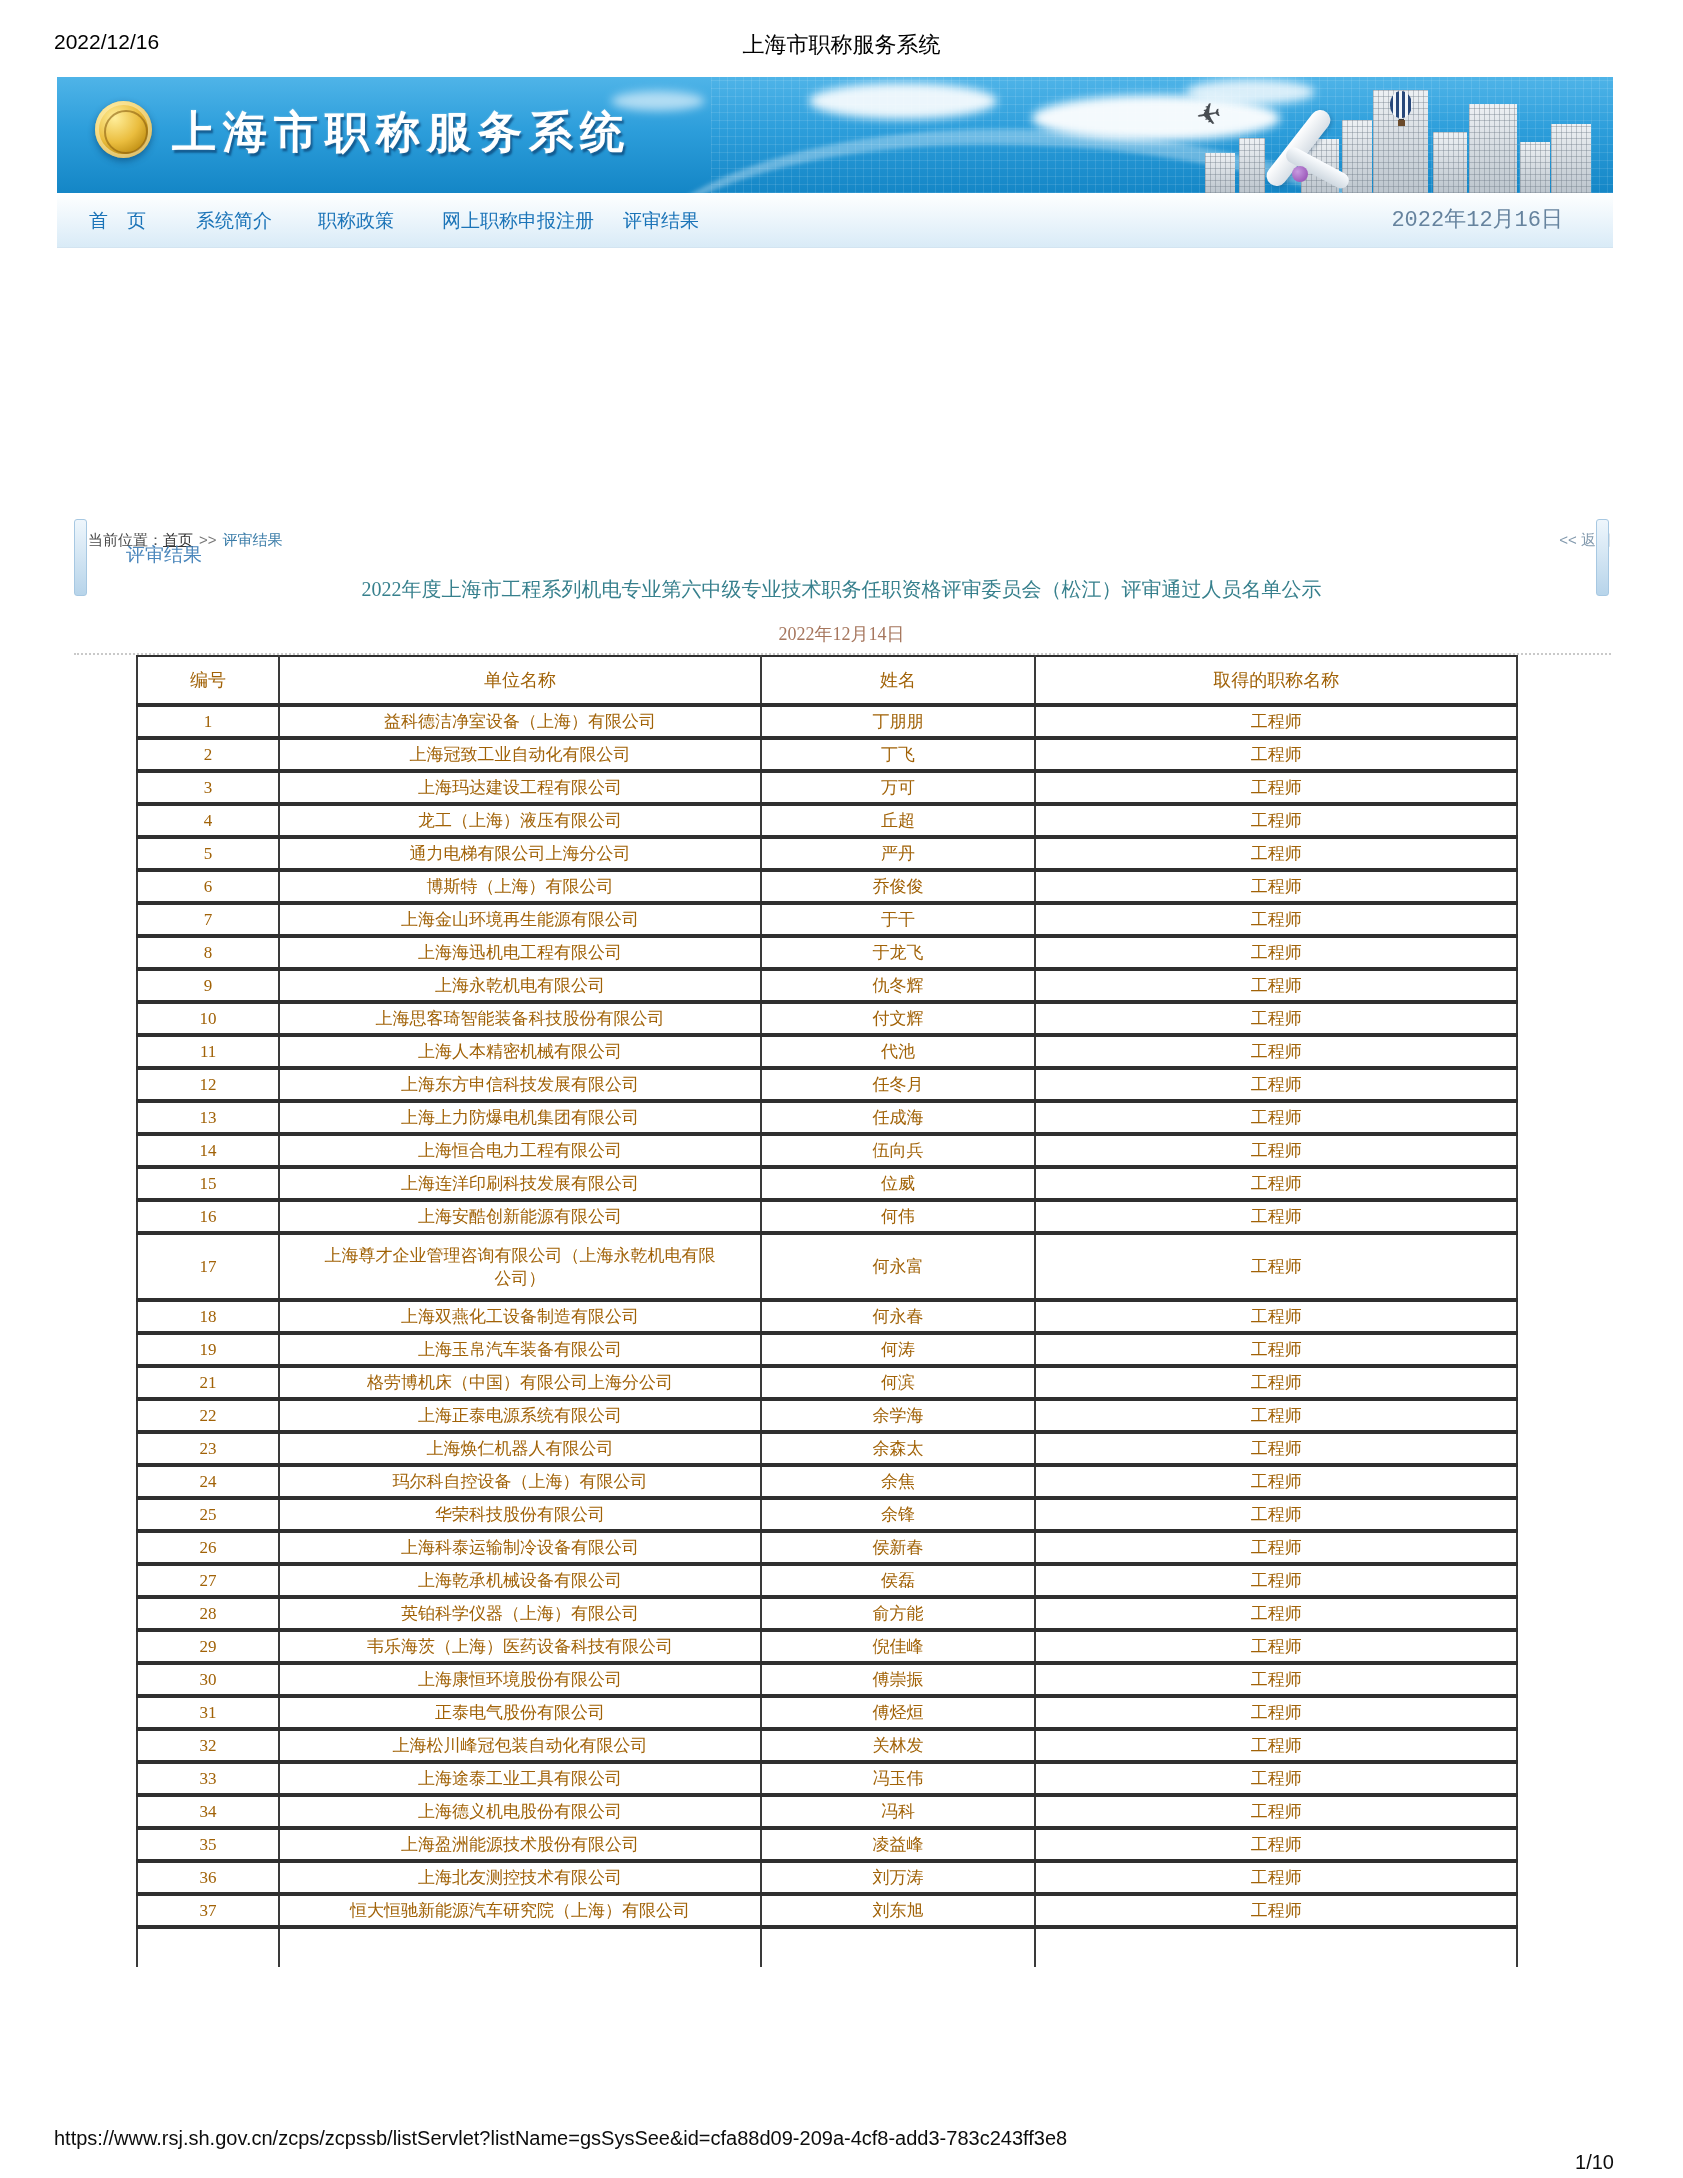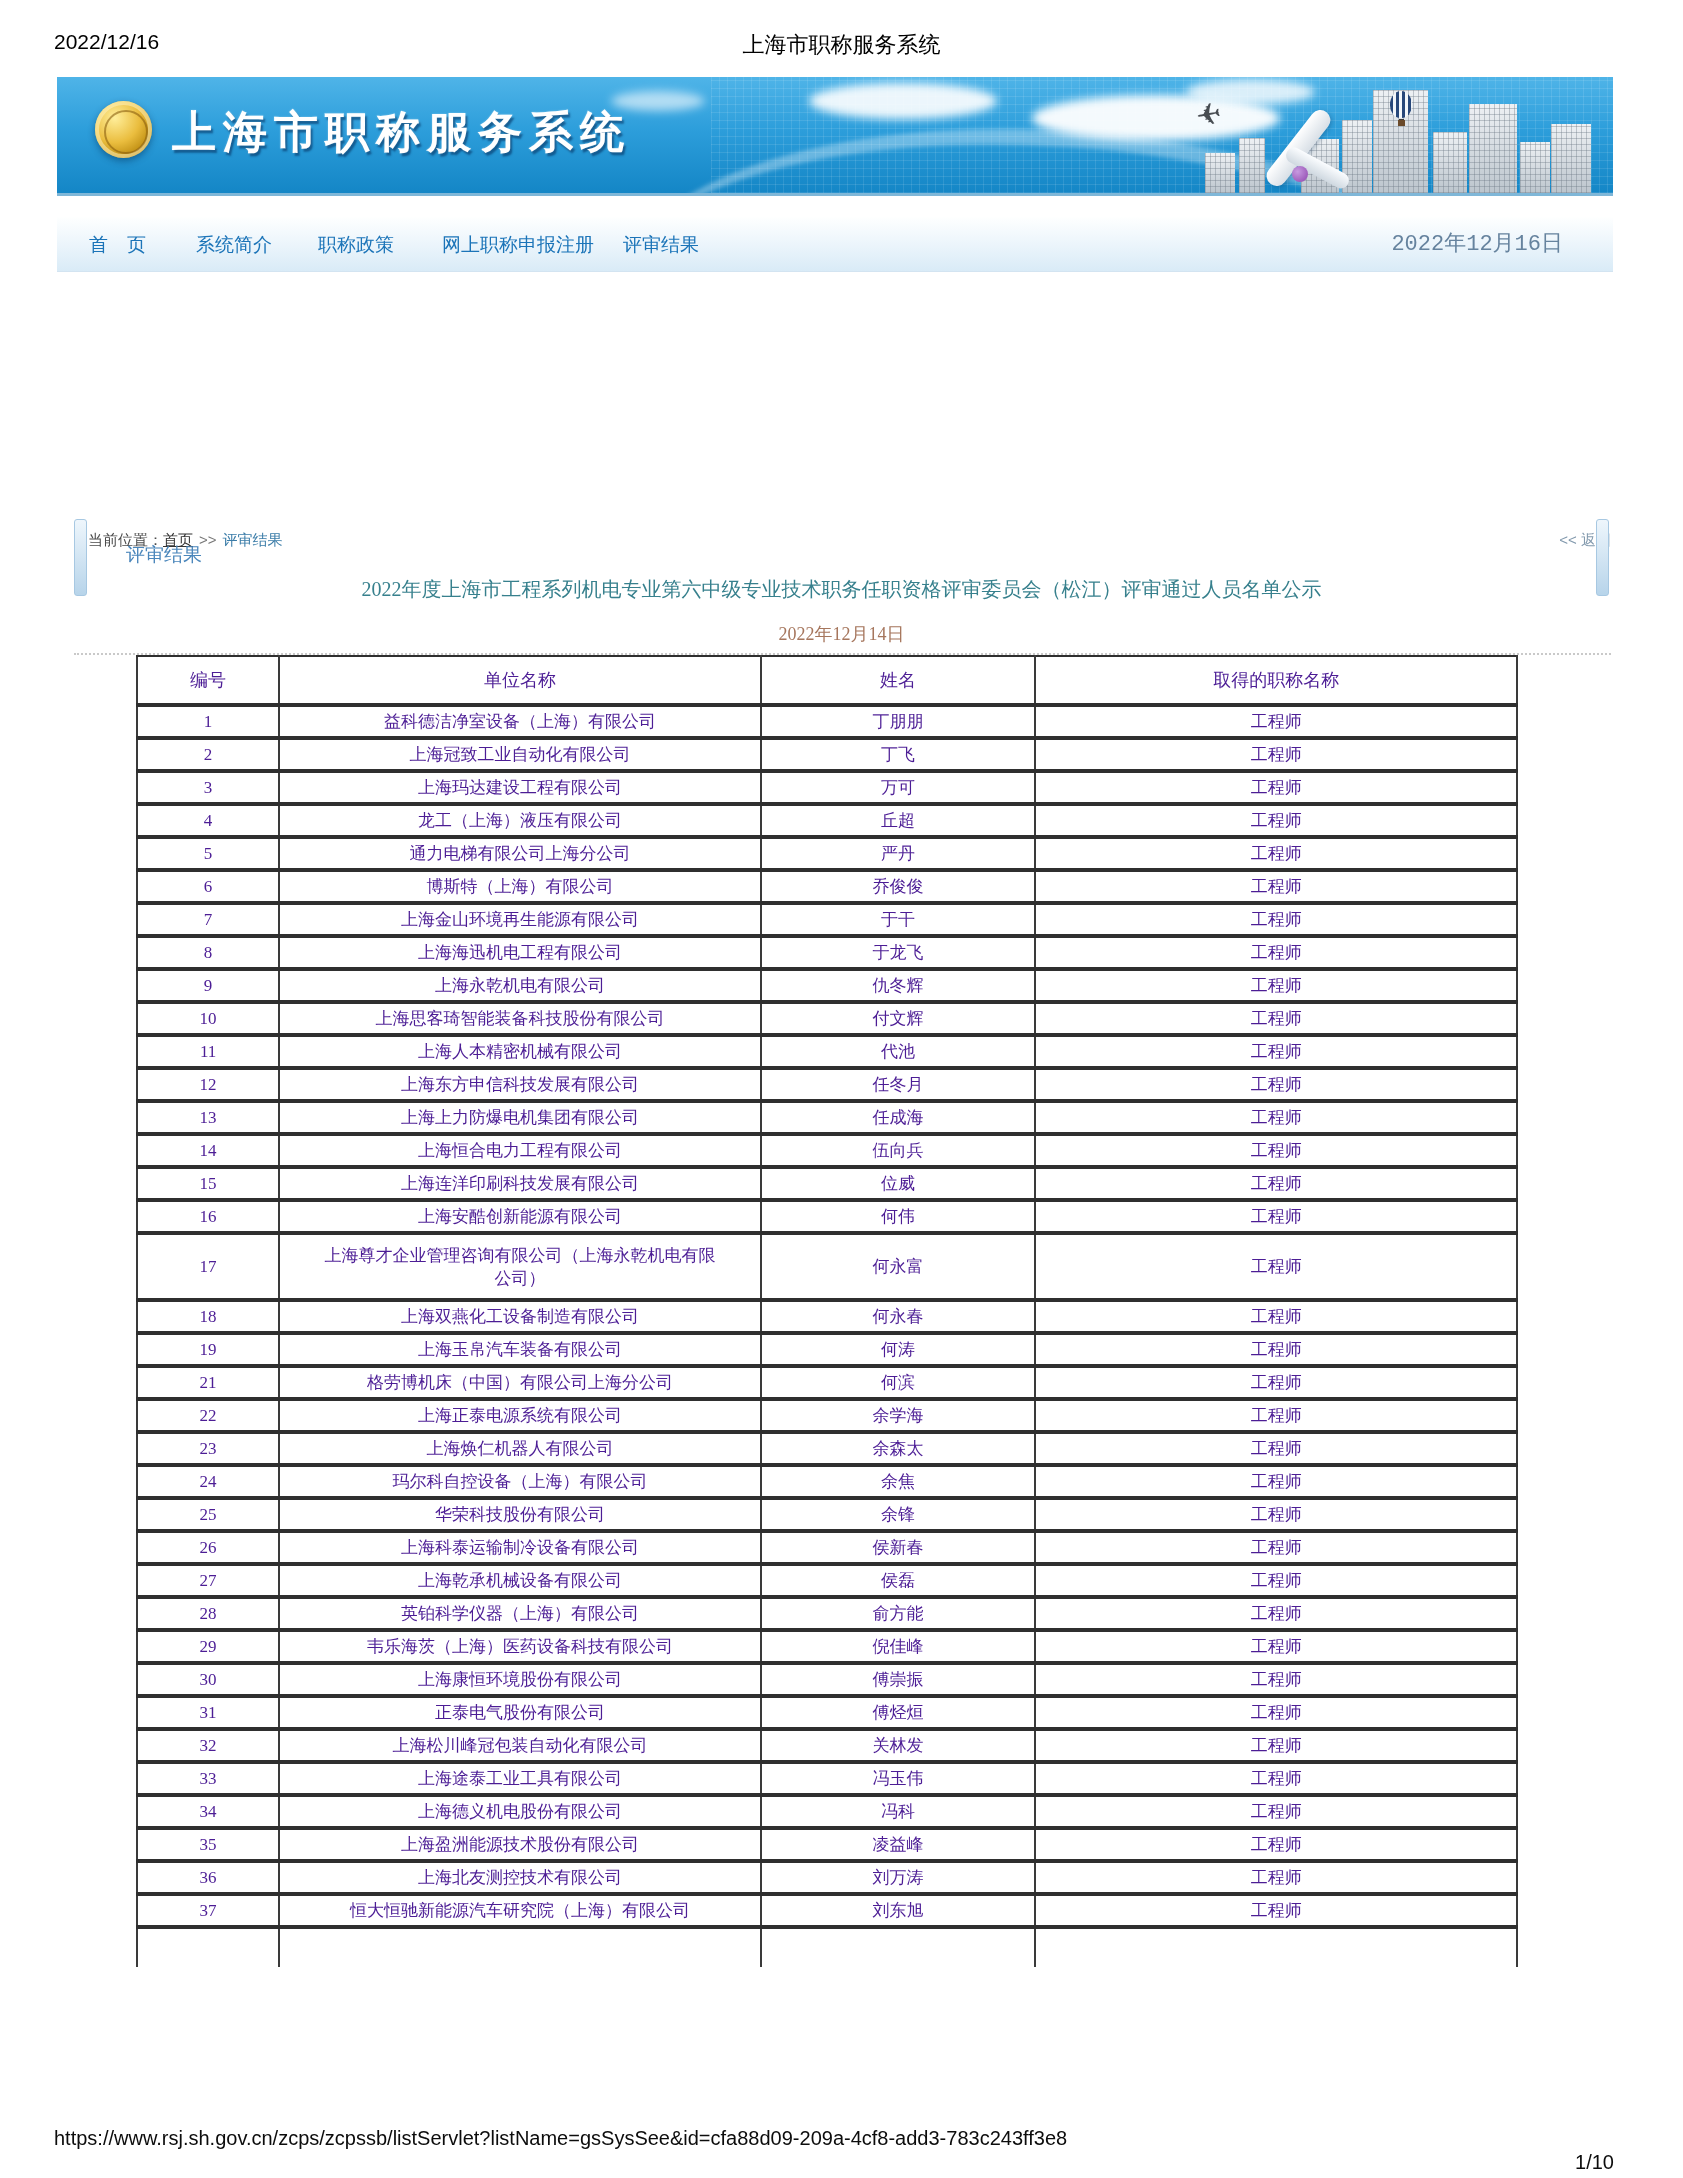--- a/index.html
+++ b/index.html
@@ -73,21 +73,21 @@
   .b2 { left:104px; width:38px; height:54px; }
   .b3 { left:145px; width:30px; height:73px; }
   .b4 { left:176px; width:55px; height:103px; }
   .b5 { left:236px; width:34px; height:61px; }
   .b6 { left:272px; width:48px; height:89px; }
   .b7 { left:323px; width:30px; height:51px; }
   .b8 { left:354px; width:40px; height:69px; }
 
   
   .navbar {
-    position:absolute; left:57px; top:217px; width:1556px; height:55px;
+    position:absolute; left:57px; top:193px; width:1556px; height:55px;
     background:linear-gradient(180deg,#feffff 0%,#eaf4fb 55%,#d9ebf7 100%);
     border-bottom:1px solid #d3e4f1;
     padding-left:15px;
   }
   .nav-item { position:absolute; top:0; line-height:55px; font-size:19px; color:#1b74b8; cursor:pointer; }
   .n0 { left:32px; }  .n1 { left:139px; } .n2 { left:261px; } .n3 { left:385px;text-align:right; } .n4 { left:566px; }
   .nav-date { position:absolute; right:50px; top:0; line-height:55px; font-size:22px; color:#66839e;font-family:Liberation Mono, monospace; }
 
   
   .breadcrumb { position:absolute; left:74px; top:531px; width:1537px; font-size:15px; color:#4a4a4a; }
@@ -107,21 +107,21 @@
   
   .notice-title { position:absolute; left:0; top:576px; width:100%; text-align:center;
     font-size:20px; color:#37808d; font-family:"Liberation Serif", serif; }
   .notice-date { position:absolute; left:0; top:622px; width:100%; text-align:center;
     font-size:18px; color:#a6765d; font-family:"Liberation Serif", serif; }
   .dotted-sep { position:absolute; left:74px; top:653px; width:1537px; border-top:2px dotted #c9c9c9; }
 
   
   .table-clip { position:absolute; left:136px; top:655px; width:1382px; height:1463px; overflow:hidden; }
   table { width:100%; border-collapse:collapse; table-layout:fixed;
-    font-family:"Liberation Serif", serif; font-size:17px; color:#4c1d95; }
+    font-family:"Liberation Serif", serif; font-size:17px; color:#a16207; }
   col.c-no    { width:10.3%; }
   col.c-org   { width:34.9%; }
   col.c-name  { width:19.9%; }
   col.c-title { width:34.9%; }
   th, td { border-left:2px solid #3a3a3a; border-right:2px solid #3a3a3a;
     border-top:4px solid #2f2f2f; text-align:center; vertical-align:middle;
     white-space:pre-line; font-weight:normal; padding:0 6px; }
   thead th { height:49px; border-top:2px solid #2f2f2f; font-size:18px; }
   tbody td { height:33px; }
   tbody tr:nth-child(17) td { height:67px; }

